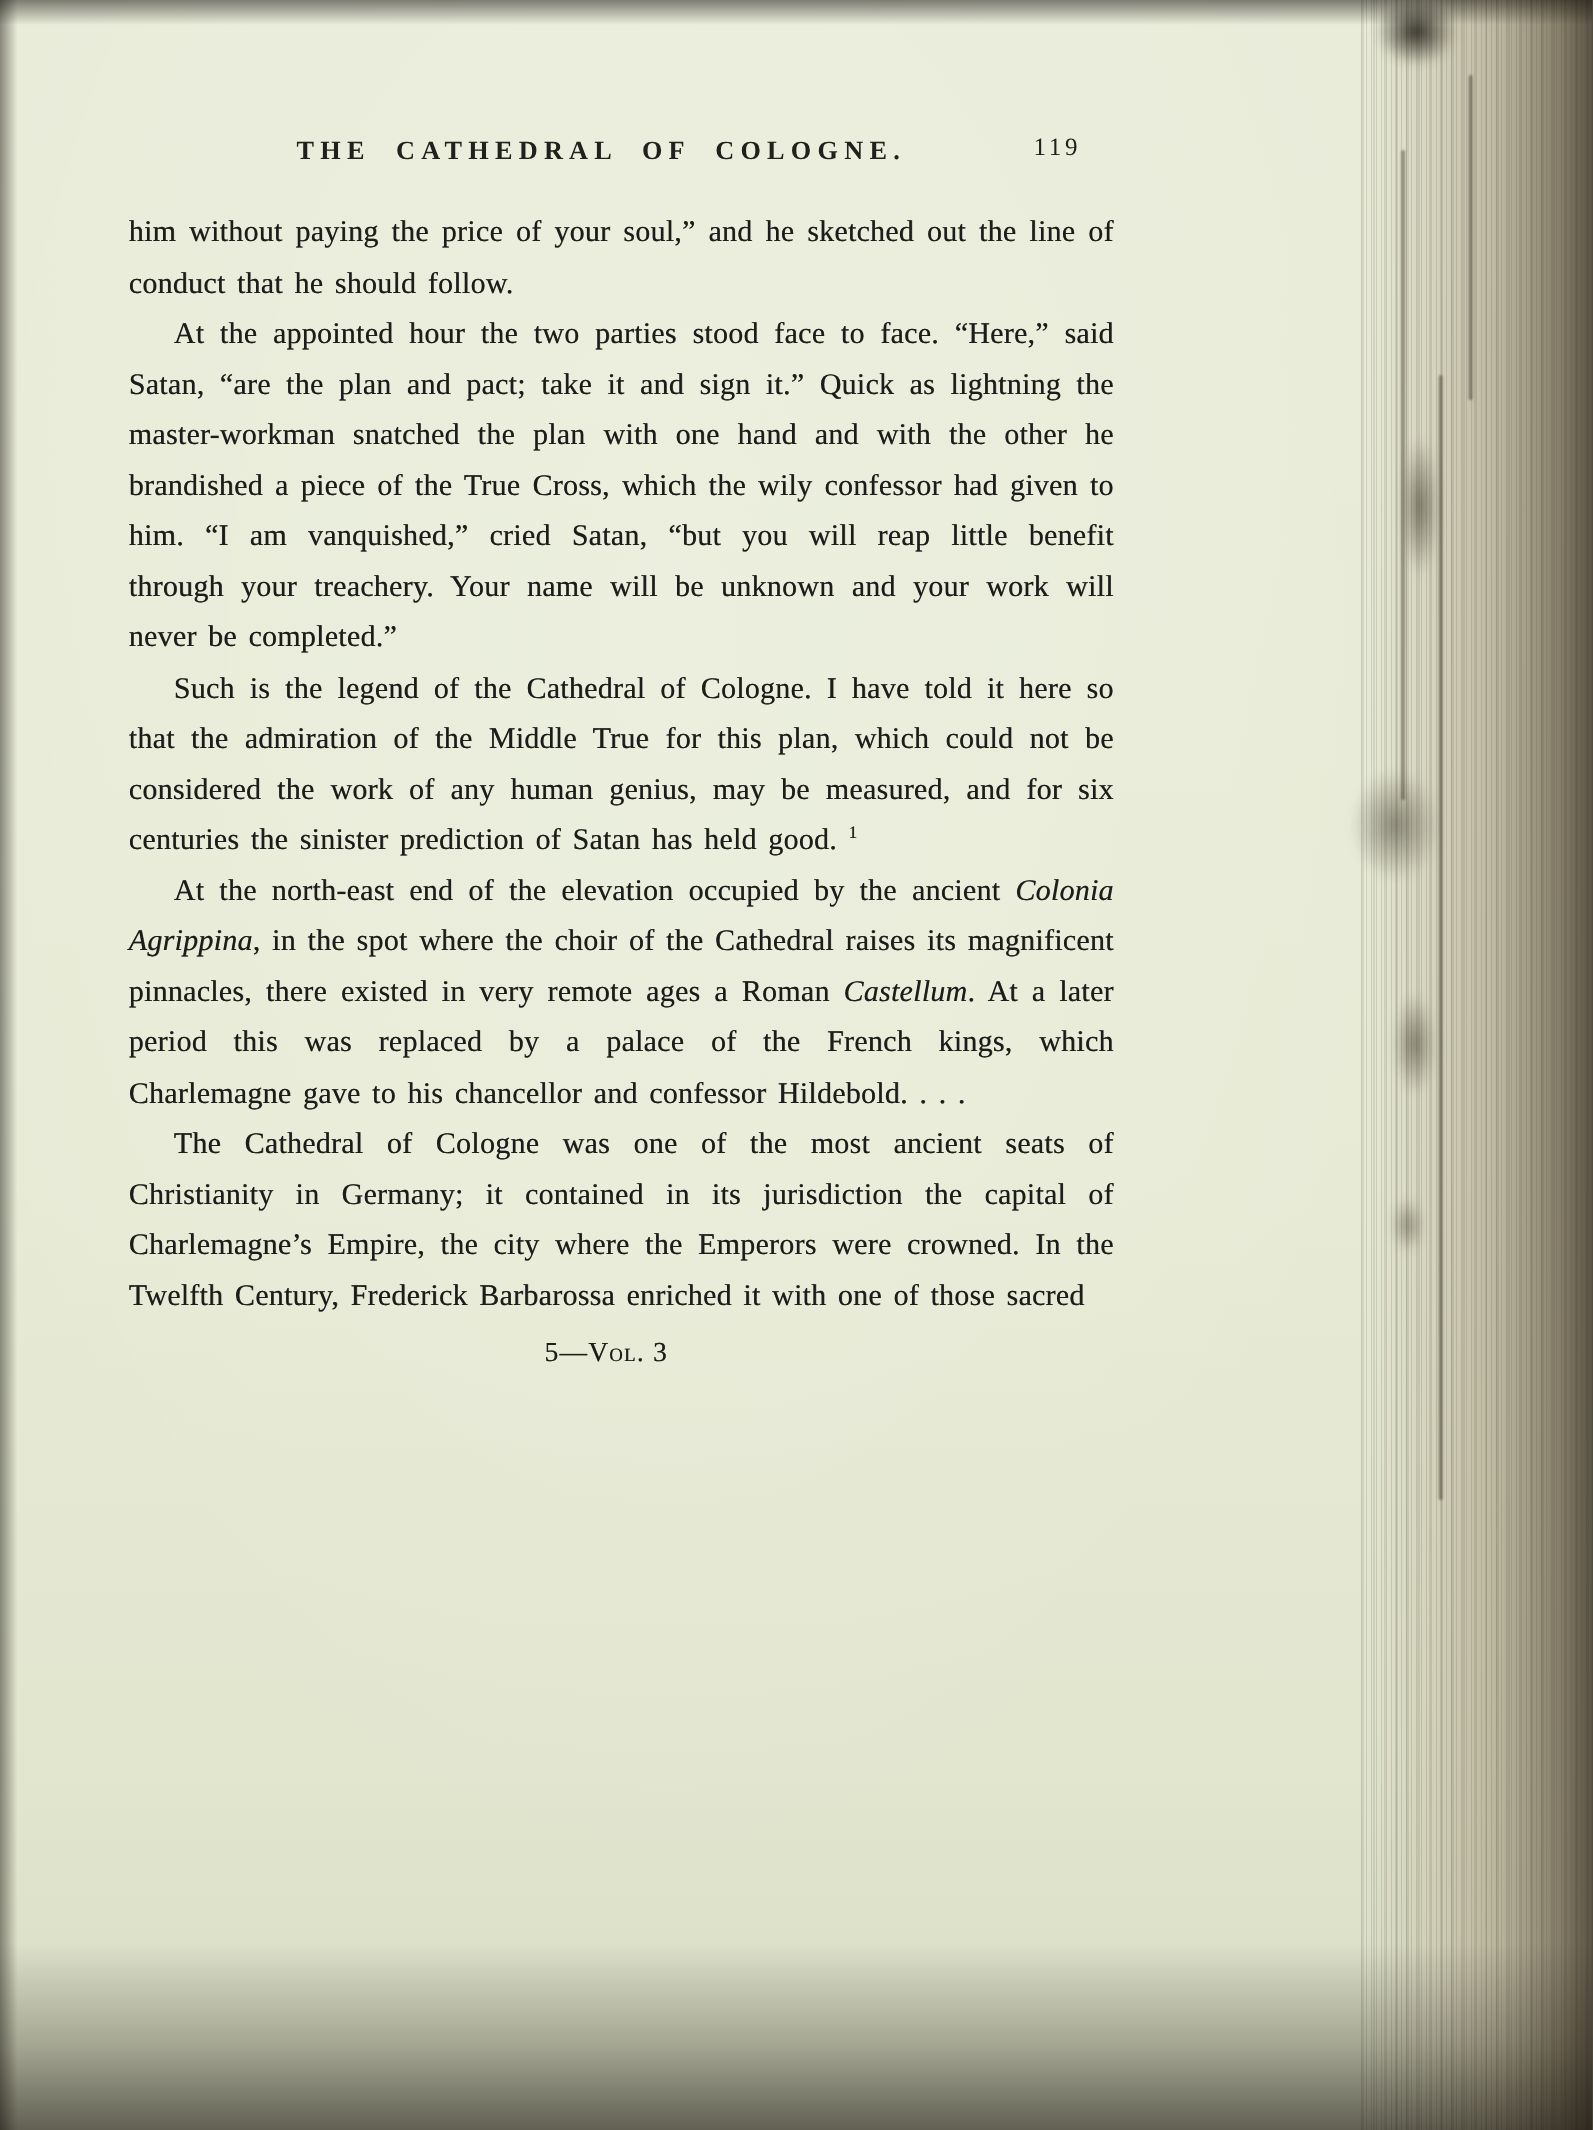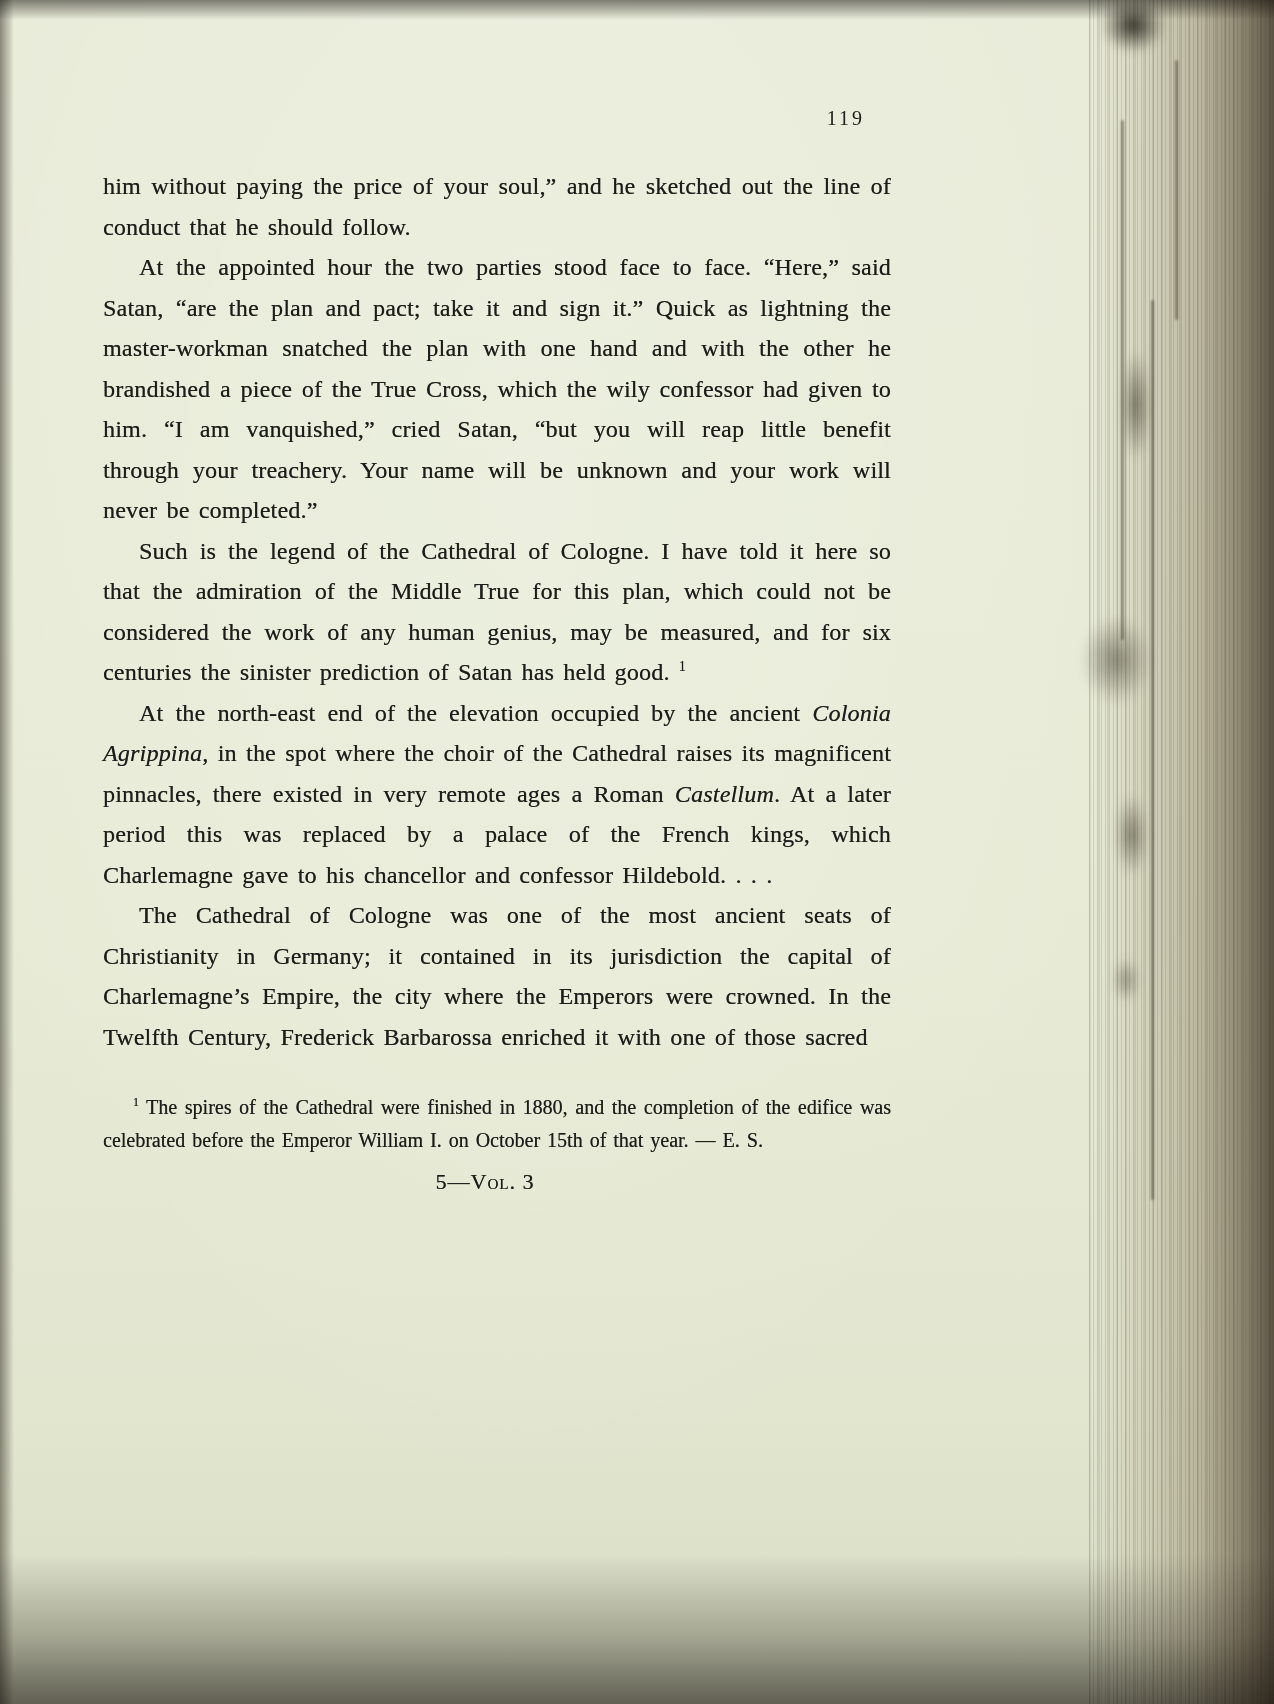--- a/index.html
+++ b/index.html
@@ -110,34 +110,32 @@
     text-shadow: 0.25px 0 0 rgba(28,28,26,0.7);
   }
 </style>
 </head>
 <body>
 
 <div class="scan">
 
   <div class="content">
     <div class="header">
+      <div class="running-title">THE CATHEDRAL OF COLOGNE.</div>
       <div class="page-number">119</div>
     </div>
 
     <div class="text-block">
         <p class="para"><span>him without paying the price of your soul,” and he sketched out the line of conduct that he should follow.</span></p>
         <p class="para indent"><span>At the appointed hour the two parties stood face to face. “Here,” said Satan, “are the plan and pact; take it and sign it.”  Quick as lightning the master-workman snatched the plan with one hand and with the other he brandished a piece of the True Cross, which the wily confessor had given to him.  “I am vanquished,” cried Satan, “but you will reap little benefit through your treachery.  Your name will be unknown and your work will never be completed.”</span></p>
         <p class="para indent"><span>Such is the legend of the Cathedral of Cologne.  I have told it here so that the admiration of the Middle True for this plan, which could not be considered the work of any human genius, may be measured, and for six centuries the sinister prediction of Satan has held good. </span><sup>1</sup></p>
         <p class="para indent"><span>At the north-east end of the elevation occupied by the ancient </span><em>Colonia Agrippina</em><span>, in the spot where the choir of the Cathedral raises its magnificent pinnacles, there existed in very remote ages a Roman </span><em>Castellum</em><span>.  At a later period this was replaced by a palace of the French kings, which Charlemagne gave to his chancellor and confessor Hildebold. . . .</span></p>
         <p class="para indent"><span>The Cathedral of Cologne was one of the most ancient seats of Christianity in Germany; it contained in its jurisdiction the capital of Charlemagne’s Empire, the city where the Emperors were crowned.  In the Twelfth Century, Frederick Barbarossa enriched it with one of those sacred</span></p>
       </div>
 
-    <div class="footnote-block">
-      <p class="footnote"><sup>1</sup><span> The spires of the Cathedral were finished in 1880, and the completion of the edifice was celebrated before the Emperor William I. on October 15th of that year. — E. S.</span></p>
-    </div>
 
     <div class="signature">5—Vol. 3</div>
   </div>
 
   <div class="fore-edge"></div>
   <div class="edge-line l1"></div>
   <div class="edge-line l2"></div>
   <div class="edge-line l3"></div>
   <div class="smudge s1"></div>
   <div class="smudge s2"></div>

